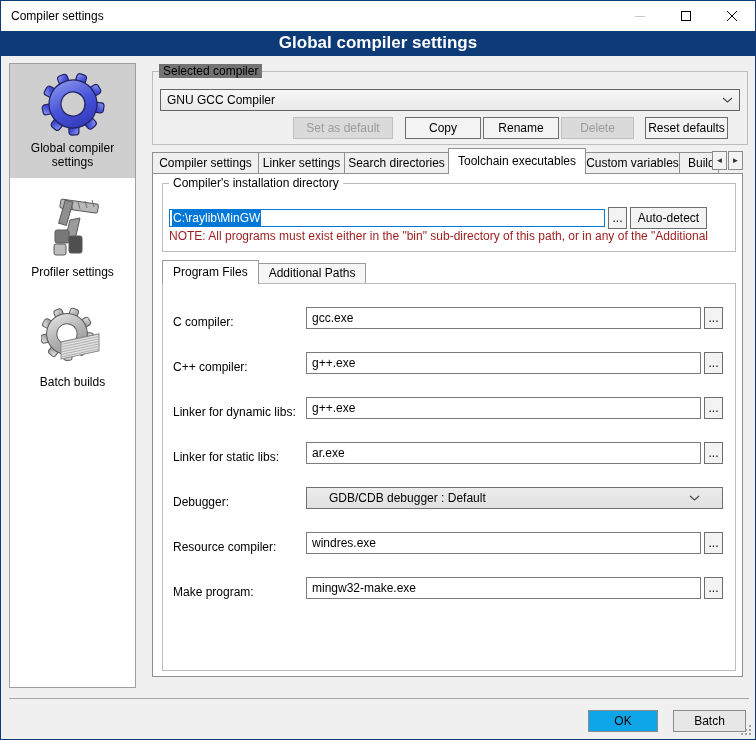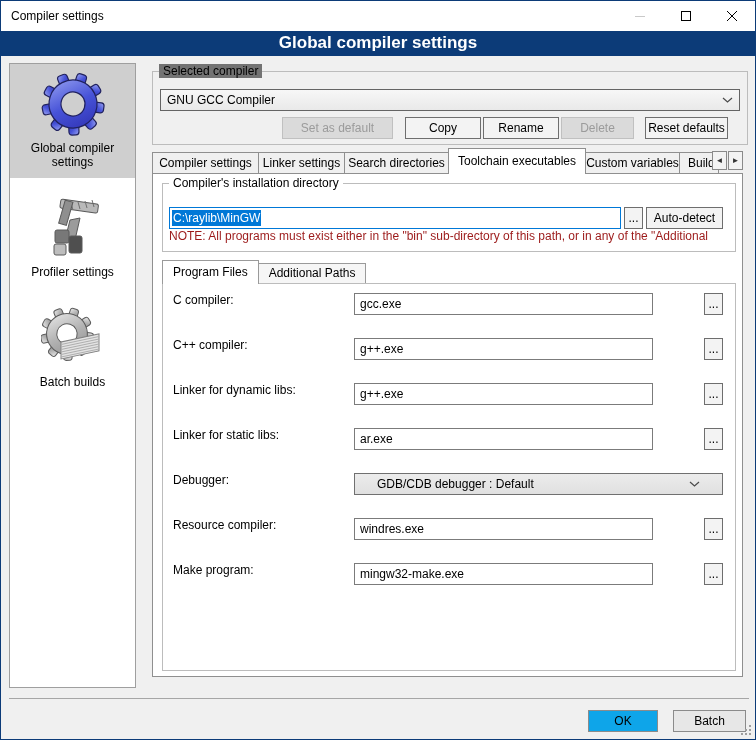--- a/index.html
+++ b/index.html
@@ -55,37 +55,37 @@
   .tabscroll{ position:absolute; right:0; bottom:3px; display:flex; gap:1px; z-index:4; }
   .tsbtn{ width:15px; height:19px; font-size:8px; color:#333; background:#f3f3f3; border:1px solid #8a8a8a;
           display:flex; align-items:center; justify-content:center; cursor:default; }
 
   
   .panel{ position:absolute; left:151px; top:172px; width:591px; height:504px; background:#fff;
           border:1px solid #8f8f8f; z-index:1; }
 
   
   .g-dir{ left:9px; top:9px; width:574px; height:69px; }
-  .dir-row{ position:absolute; left:6px; right:12px; top:23px; height:22px; display:flex; gap:3px; }
+  .dir-row{ position:absolute; left:6px; right:28px; top:23px; height:22px; display:flex; gap:3px;align-items:center; }
   .dir-input{ flex:1; border:1px solid #0078d7; background:#fff; display:flex; align-items:center;
               padding:0 2px; font-size:12px; overflow:hidden; }
   .dir-input .sel{ background:#0078d7; color:#fff; padding:1px 1px; white-space:nowrap; }
   .b-browse{ width:19px; flex:none; }
   .b-auto{ width:77px; flex:none; }
   .note{ position:absolute; left:6px; right:2px; top:45px; font-size:12px; color:#9c1a1a;
          white-space:nowrap; overflow:hidden; }
 
   
   .subtabs{ position:absolute; left:9px; top:86px; height:23px; display:flex; align-items:flex-end; z-index:2; }
   .subtab{ height:20px; line-height:19px; padding:0 10px; font-size:12px; background:#f6f6f6;
            border:1px solid #9a9a9a; border-bottom:none; margin-right:-1px; white-space:nowrap; cursor:default; }
   .subtab.active{ height:24px; line-height:23px; background:#fff; margin-bottom:-1px; position:relative; z-index:3; }
   .subpanel{ position:absolute; left:9px; top:109px; width:574px; height:388px; background:#fff;
              border:1px solid #bcbcbc; padding:9px 12px 0 10px; display:flex; flex-direction:column; gap:9px; z-index:1; }
-  .frow{ display:flex; align-items:flex-start; height:36px; flex:none;gap:48px; }
+  .frow{ display:flex; align-items:flex-end; height:36px; flex:none; }
   .flabel{ width:133px; flex:none; font-size:12px; white-space:nowrap; }
   .textbox{ flex:1; height:22px; border:1px solid #7b7b7b; background:#fff; display:flex;
             align-items:center; padding:0 5px; font-size:12px; overflow:hidden; cursor:text; }
   .frow .b-browse{ height:22px; margin-left:3px; }
   .combobox{ flex:1; height:22px; border:1px solid #707070; background:linear-gradient(#ececec,#e0e0e0);
              display:flex; align-items:center; padding:0 22px; font-size:12px; cursor:default; }
   .combobox .cval{ flex:1; }
 
   
   .divider{ position:absolute; left:8px; top:697px; width:740px; height:1px; background:#a6a6a6; }
@@ -202,21 +202,21 @@
 
   <div class="groupbox g-selcomp">
     <span class="grouplabel">Selected compiler</span>
     <div class="combo">
       <span class="cval">GNU GCC Compiler</span>
       <svg width="11" height="6">
           <polyline points="1,1 5.5,5 10,1" fill="none" stroke="#4a4a4a" stroke-width="1.2"></polyline>
         </svg>
     </div>
     <div class="btnrow">
-      <button class="btn disabled" style="width:111px">Set as default</button>
+      <button class="btn disabled" style="width:100px">Set as default</button>
       <button class="btn" style="width:76px;margin-left:12px">Copy</button>
       <button class="btn" style="width:76px;margin-left:2px">Rename</button>
       <button class="btn disabled" style="width:73px;margin-left:2px">Delete</button>
       <button class="btn" style="width:83px;margin-left:11px">Reset defaults</button>
     </div>
   </div>
 
   <div class="tabs">
     <div class="tab" style="width:107px">Compiler settings</div>
     <div class="tab" style="width:87px">Linker settings</div>

